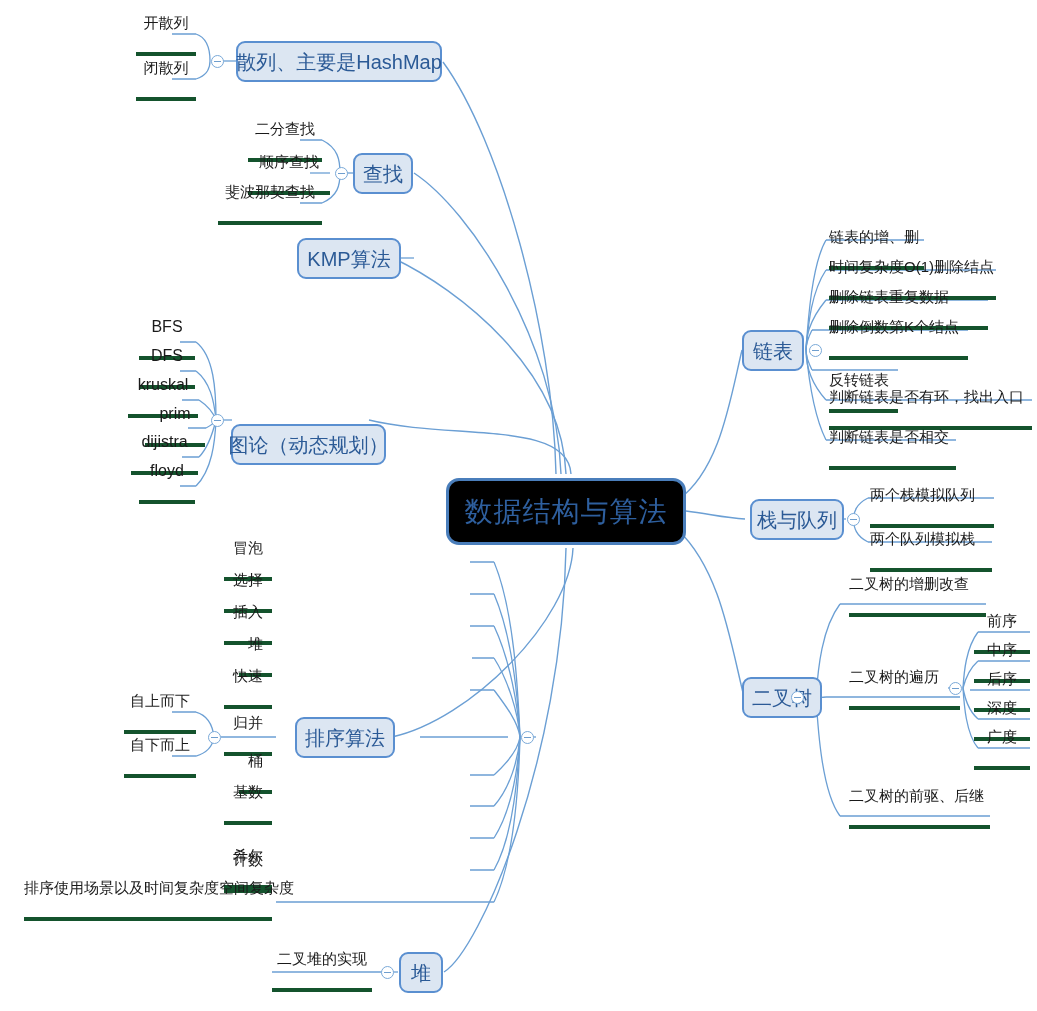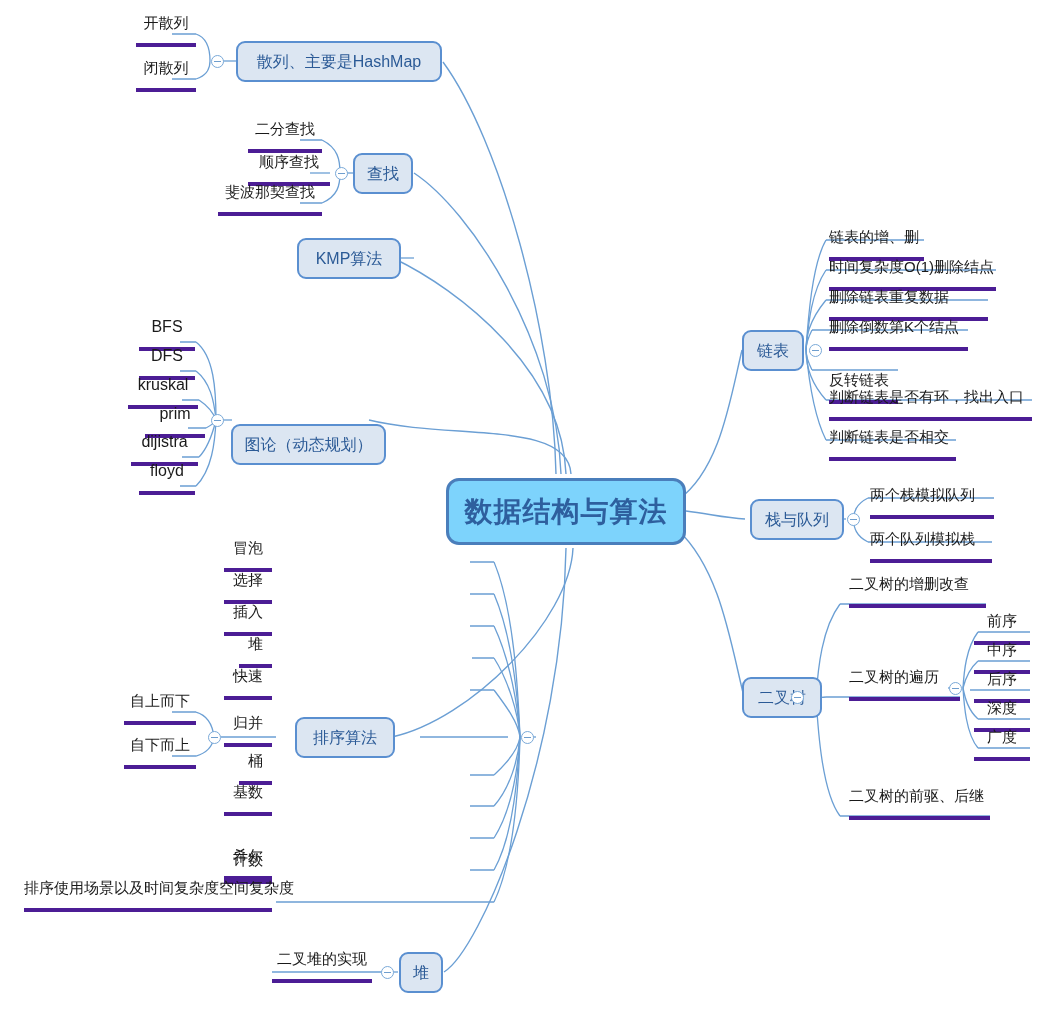--- a/index.html
+++ b/index.html
@@ -30,45 +30,45 @@
     border-radius:9px;
     color:#2b5a96;
     display:flex;
     align-items:center;
     justify-content:center;
     white-space:nowrap;
     line-height:1;
     z-index:5;
   }
   .node.lvl1{
-    font-size:16px;
+    font-size:20px;
     padding:2px 12px;
     height:40px;
   }
   .node.root{
-    background:#7dd3fc;
+    background:#000000;
     border:3px solid #4a7ebb;
     border-radius:13px;
     font-size:28px;
-    font-weight:bold;
+    font-weight:normal;
     color:#2e5f9e;
     letter-spacing:1px;
     box-shadow:0 0 0 0 rgba(0,0,0,0);
   }
 
   
   .leaf{
     position:absolute;
     box-sizing:border-box;
     font-size:15px;
     color:#1a1a1a;
     white-space:nowrap;
     line-height:17px;
-    padding-bottom:12px;
-    border-bottom:4px solid #4c1d95;
+    padding-bottom:21px;
+    border-bottom:4px solid #14532d;
     z-index:4;
   }
   .leaf.ctr{text-align:center;}
   .leaf.lft{text-align:left;}
   .leaf.sm{font-size:16px;}
 
   
   .toggle{
     position:absolute;
     width:13px;height:13px;

